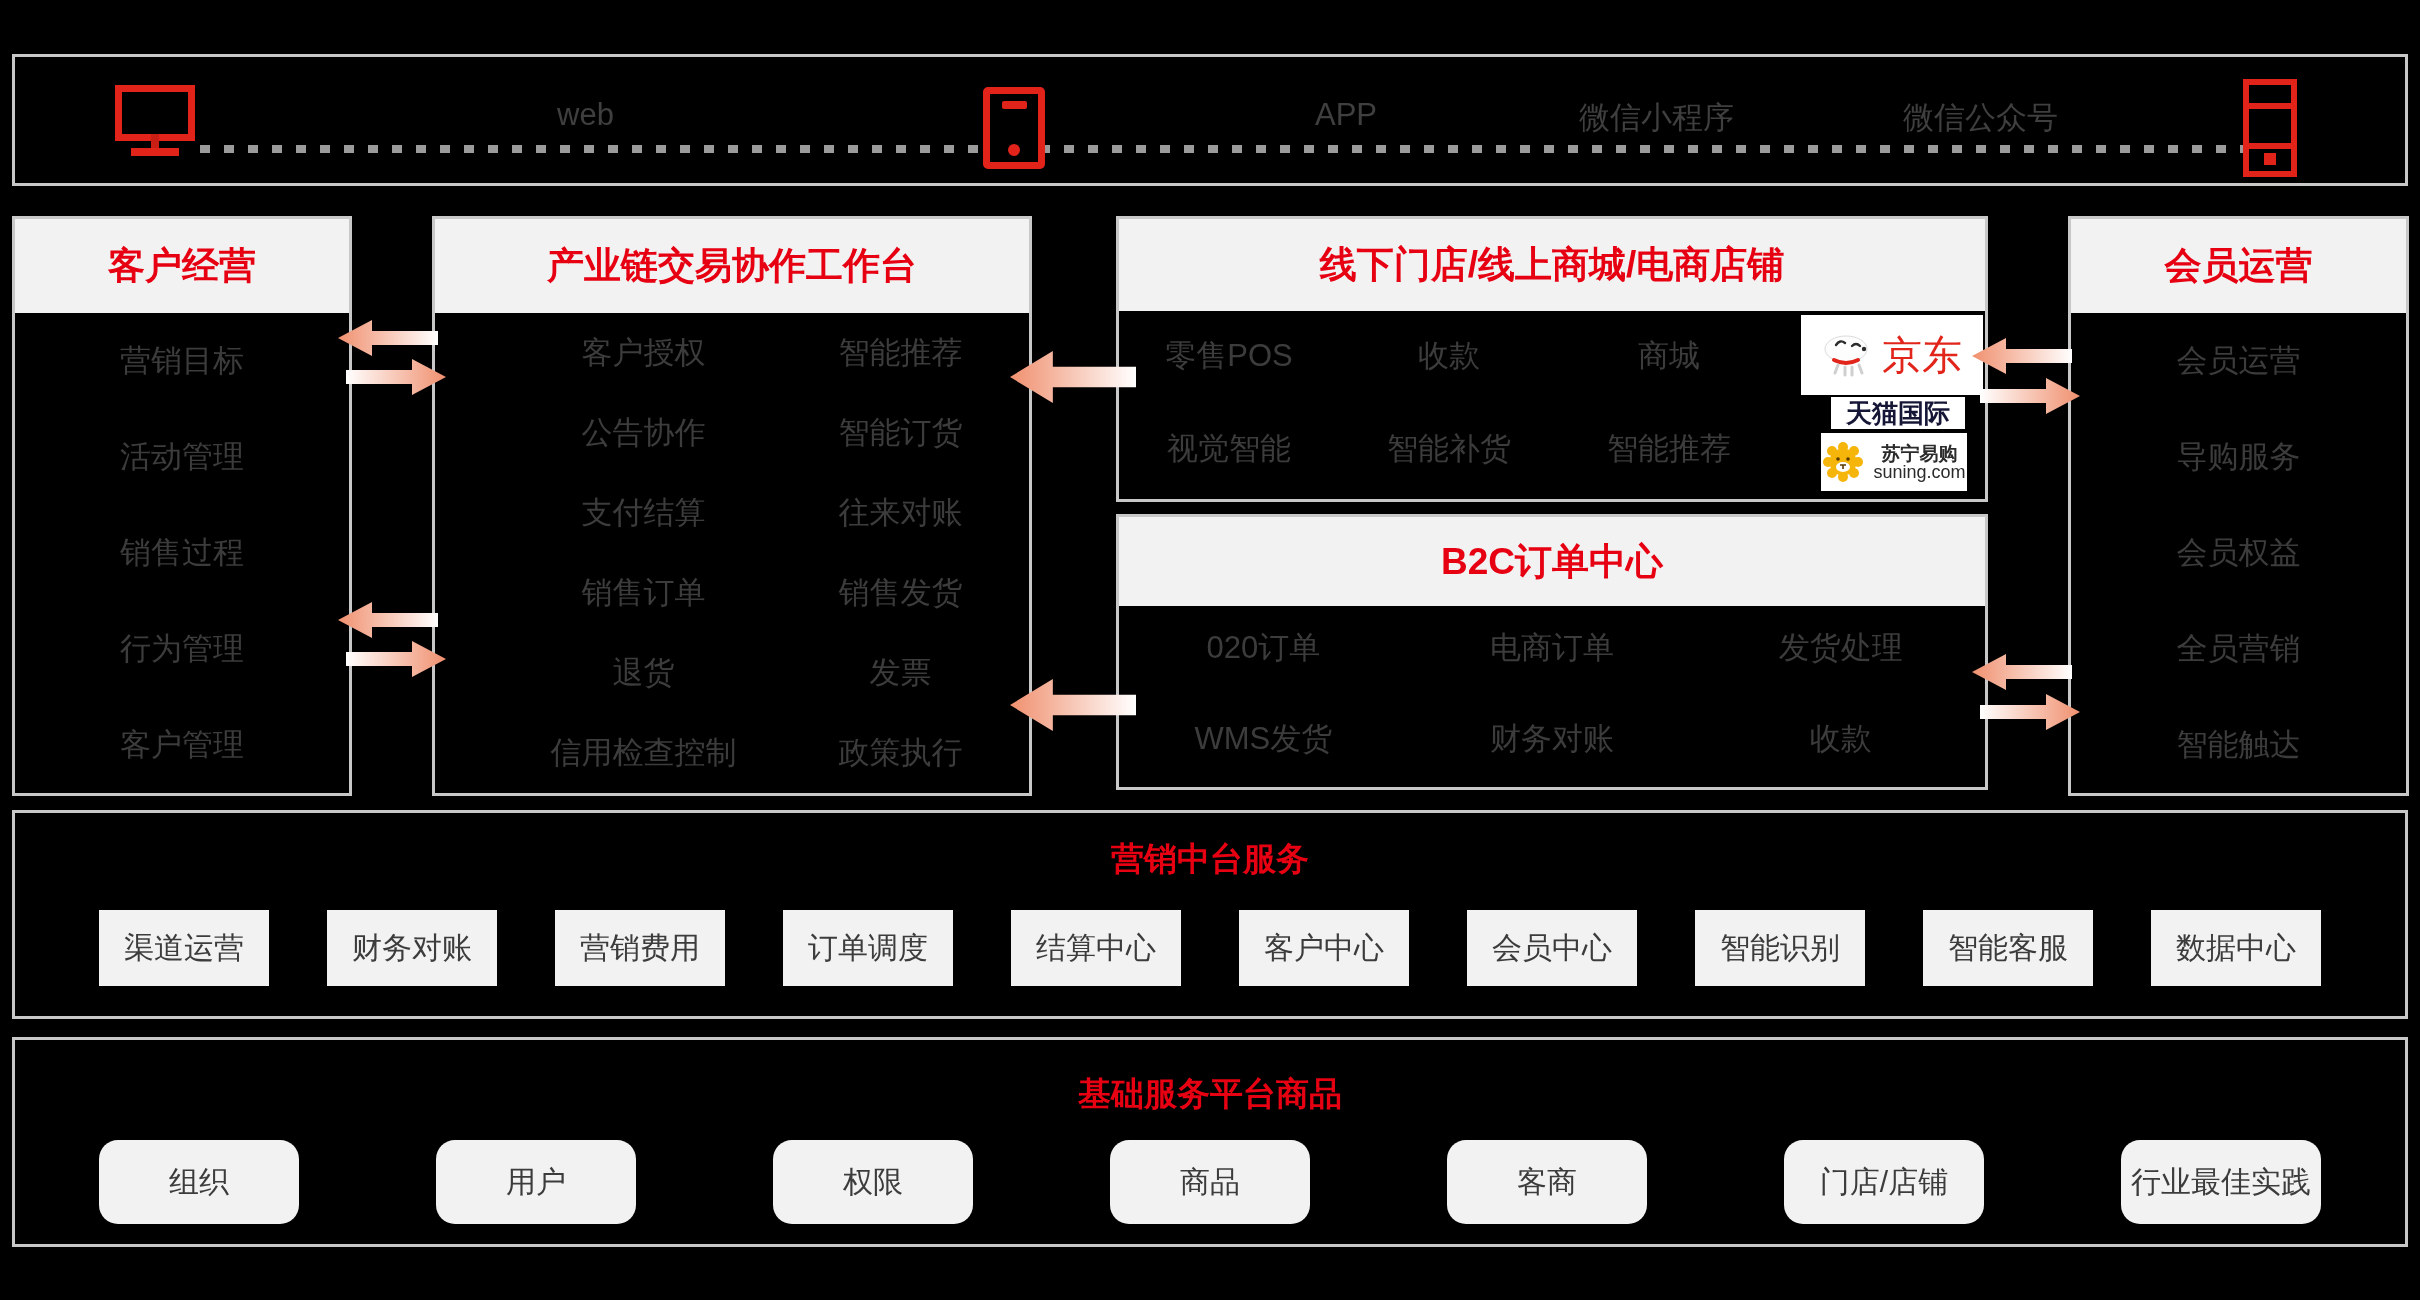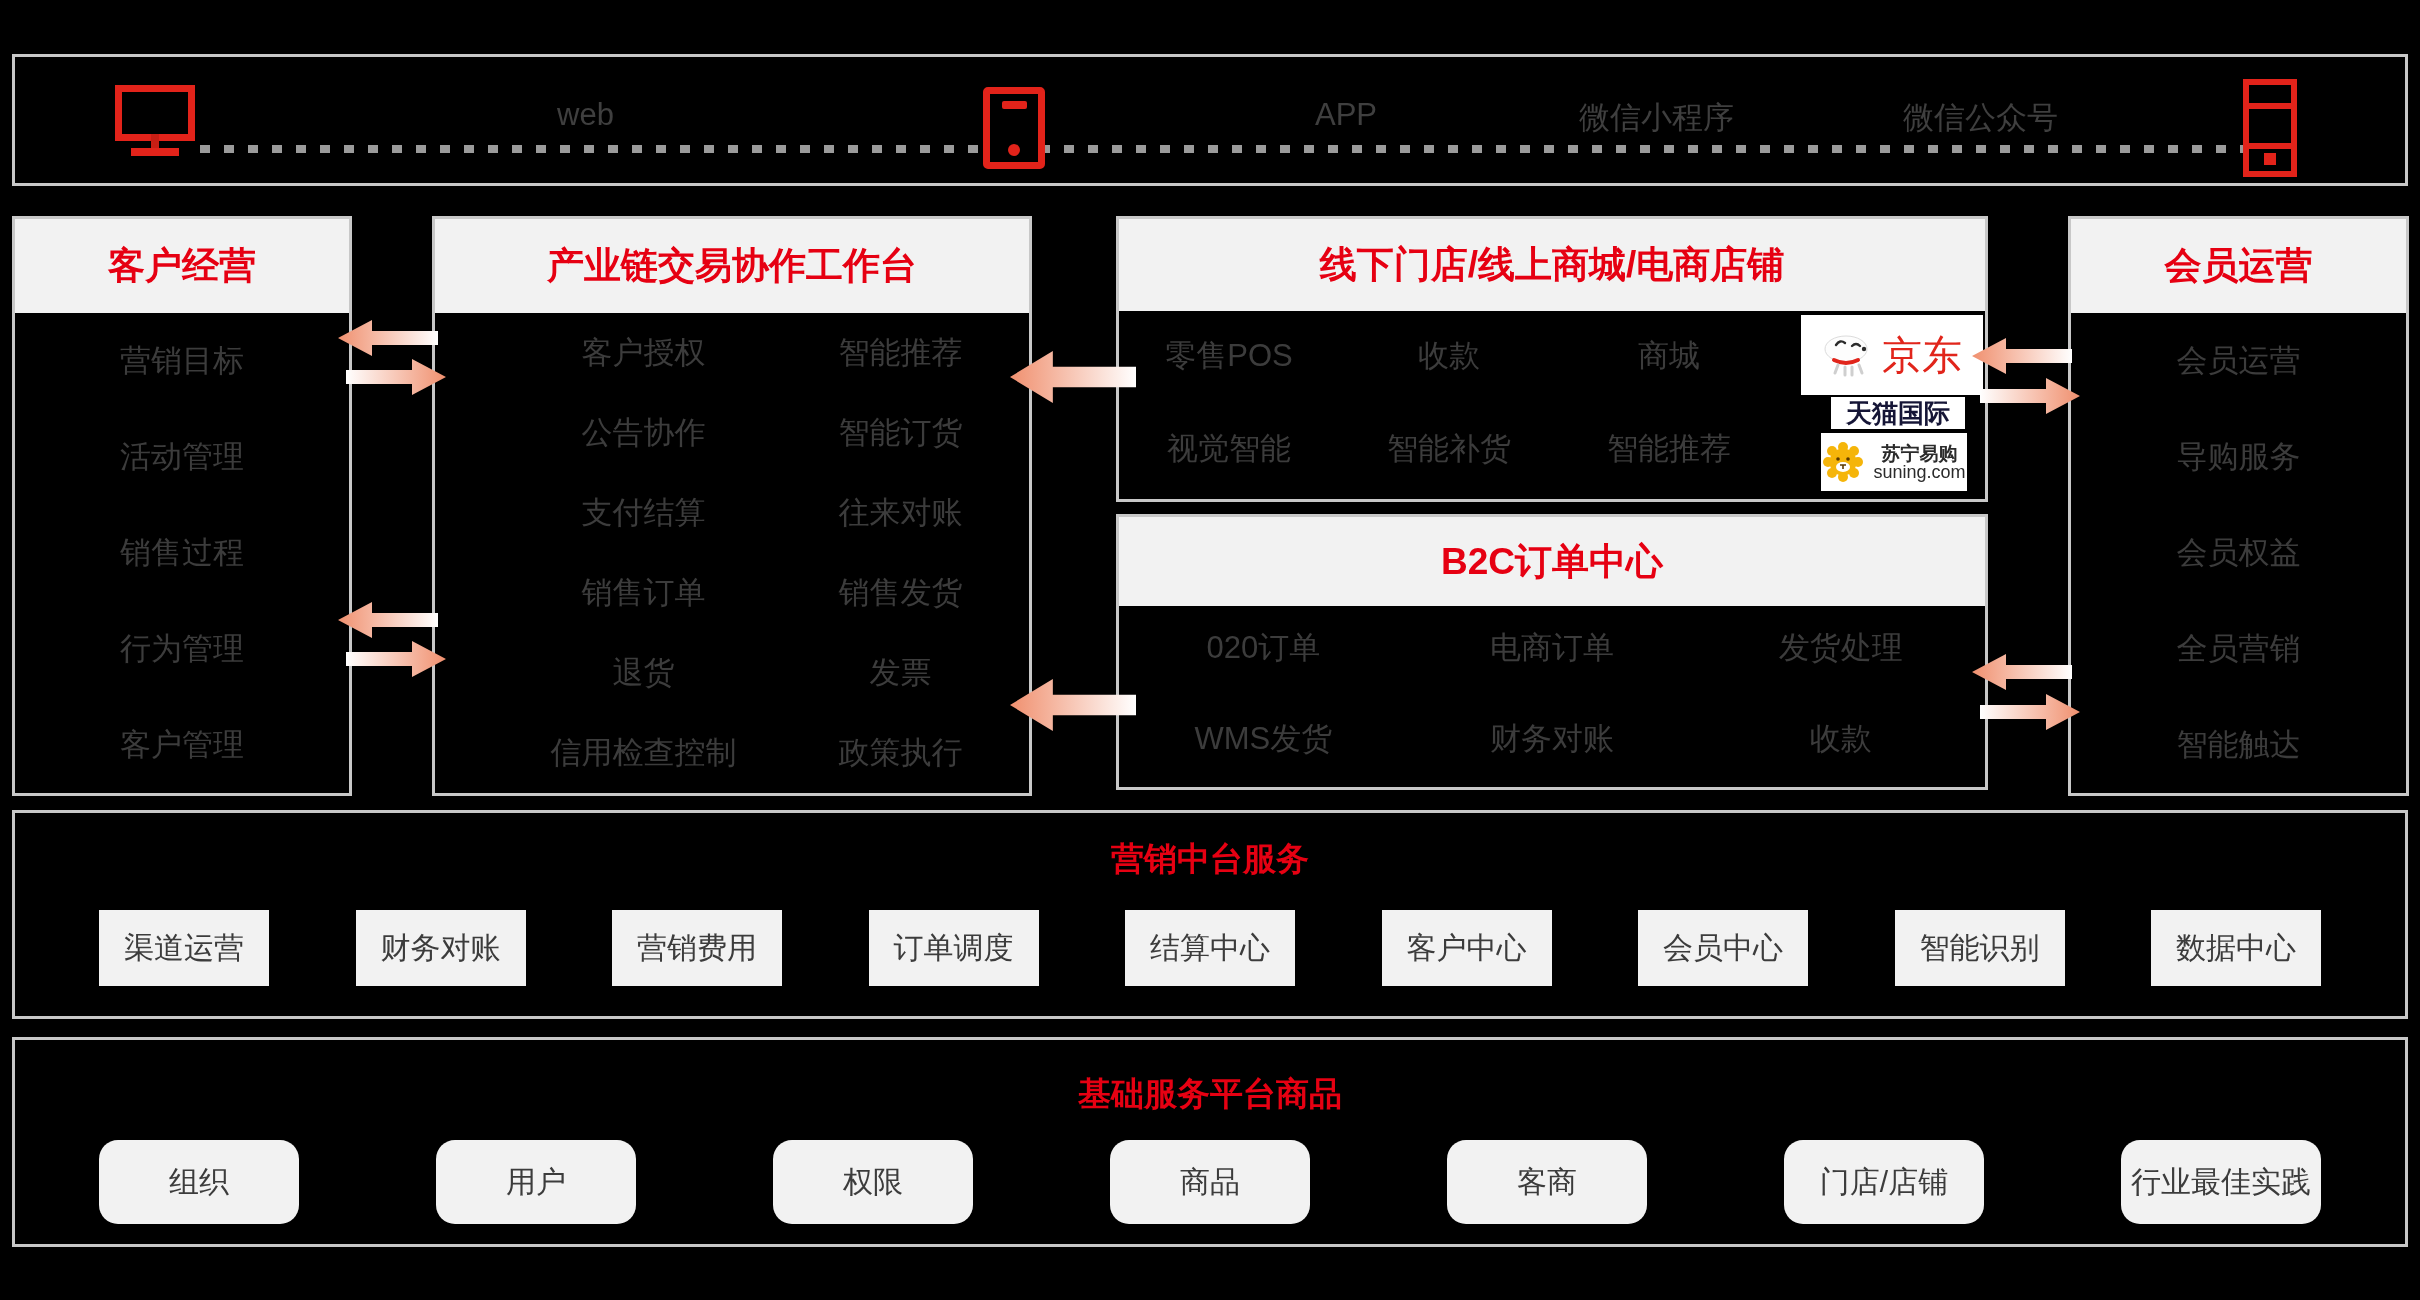--- a/index.html
+++ b/index.html
@@ -217,20 +217,21 @@
     <div class="sec-title" style="top:24px;">营销中台服务</div>
     <div class="tile-row" style="top:97px;">
       <div class="tile m">渠道运营</div>
       <div class="tile m">财务对账</div>
       <div class="tile m">营销费用</div>
       <div class="tile m">订单调度</div>
       <div class="tile m">结算中心</div>
       <div class="tile m">客户中心</div>
       <div class="tile m">会员中心</div>
       <div class="tile m">智能识别</div>
+      <div class="tile m">智能客服</div>
       <div class="tile m">数据中心</div>
     </div>
   </div>
 
   <div class="panel" style="left:12px;top:1037px;width:2396px;height:210px;">
     <div class="sec-title" style="top:32px;">基础服务平台商品</div>
     <div class="tile-row" style="top:100px;">
       <div class="tile b">组织</div>
       <div class="tile b">用户</div>
       <div class="tile b">权限</div>

